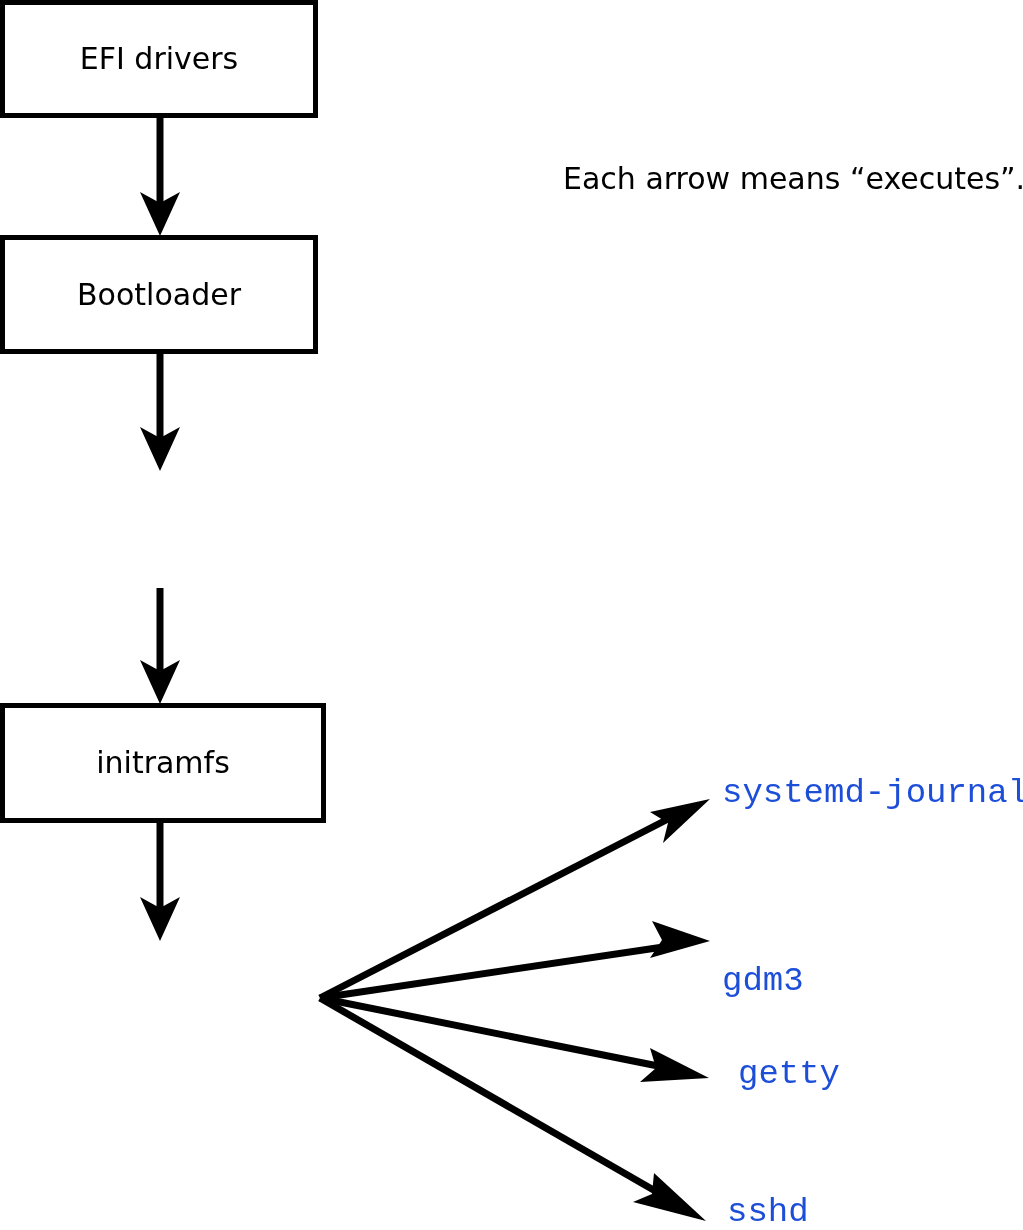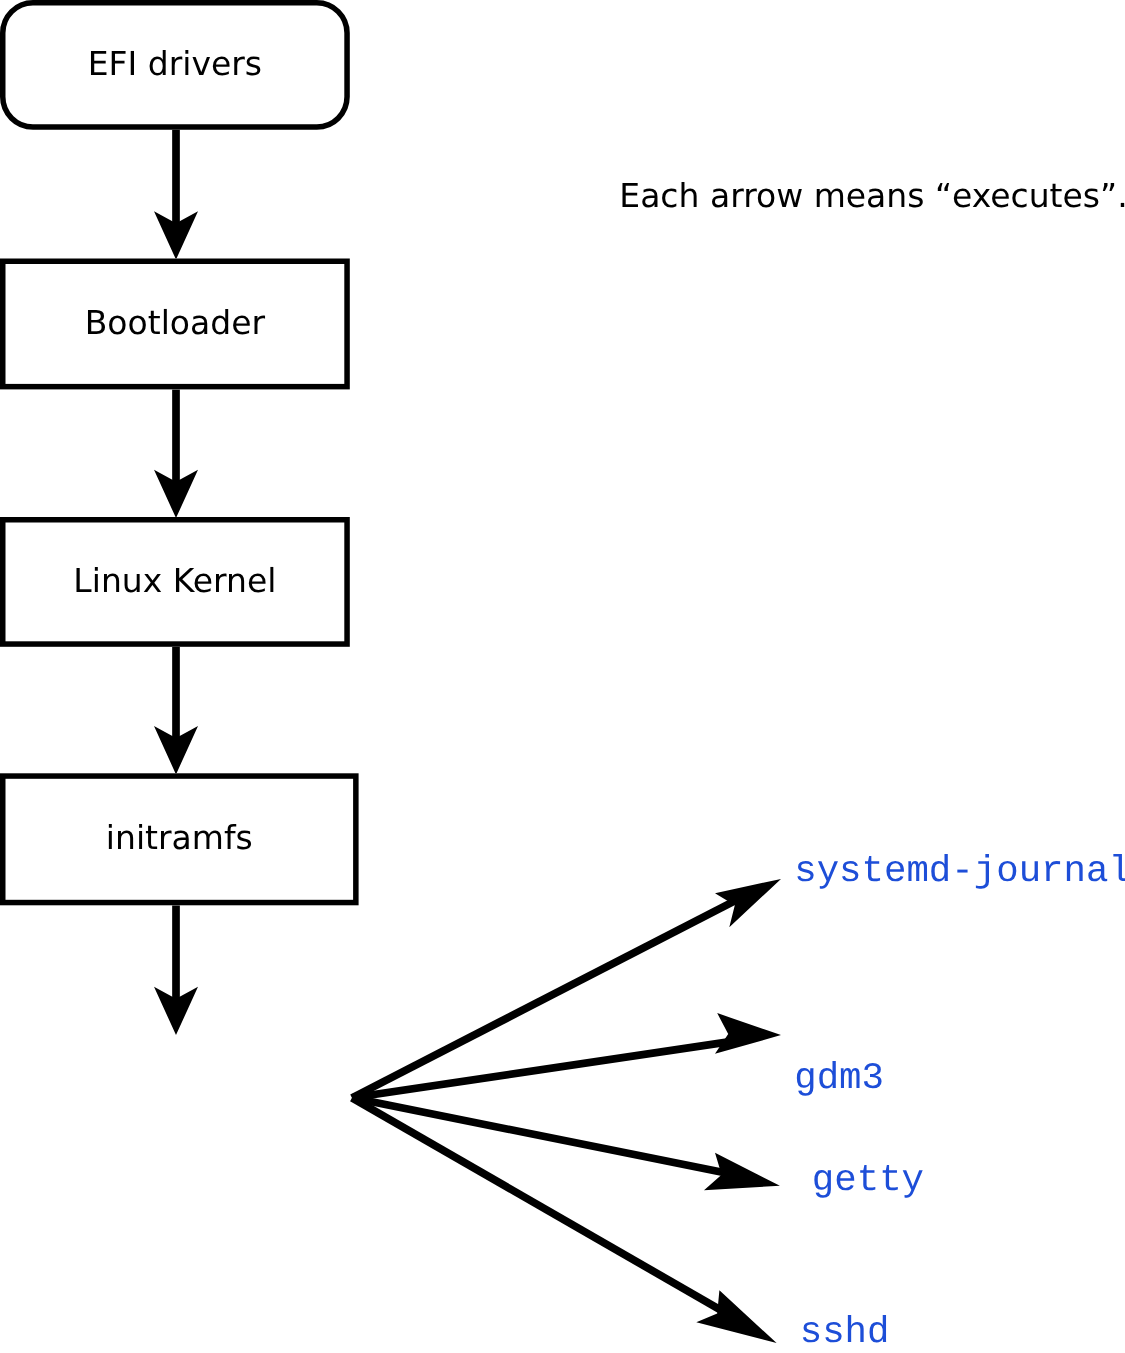--- a/index.html
+++ b/index.html
@@ -98,31 +98,28 @@
     <g>
       <line x1="320" y1="998" x2="668" y2="1068" stroke="#000000" stroke-width="7"></line>
       <path d="M 709 1078 L 650 1048 L 656 1068 L 640 1082 Z" fill="#000000"></path>
     </g>
     <g>
       <line x1="320" y1="998" x2="664" y2="1196" stroke="#000000" stroke-width="7"></line>
       <path d="M 706 1221 L 654 1173 L 652 1194 L 633 1202 Z" fill="#000000"></path>
     </g>
   </svg>
 
-  <div class="node-box" style="left:0px; top:0px; width:318px; height:118px;border-radius:30px;">
+  <div class="node-box" style="left:0px; top:0px; width:318px; height:118px;">
     <span class="node-label">EFI drivers</span>
   </div>
 
   <div class="node-box" style="left:0px; top:235px; width:318px; height:119px;justify-content:center;">
     <span class="node-label">Bootloader</span>
   </div>
 
-  <div class="node-box" style="left:0px; top:470px; width:318px; height:118px;">
-    <span class="node-label">Linux Kernel</span>
-  </div>
 
   <div class="node-box" style="left:0px; top:703px; width:326px; height:120px;">
     <span class="node-label">initramfs</span>
   </div>
 
 
   <div class="legend-note" style="left:563px; top:164px;">Each arrow means “executes”.</div>
 
   <div class="leaf-label" style="left:722px; top:776px;">systemd-journal</div>
 

